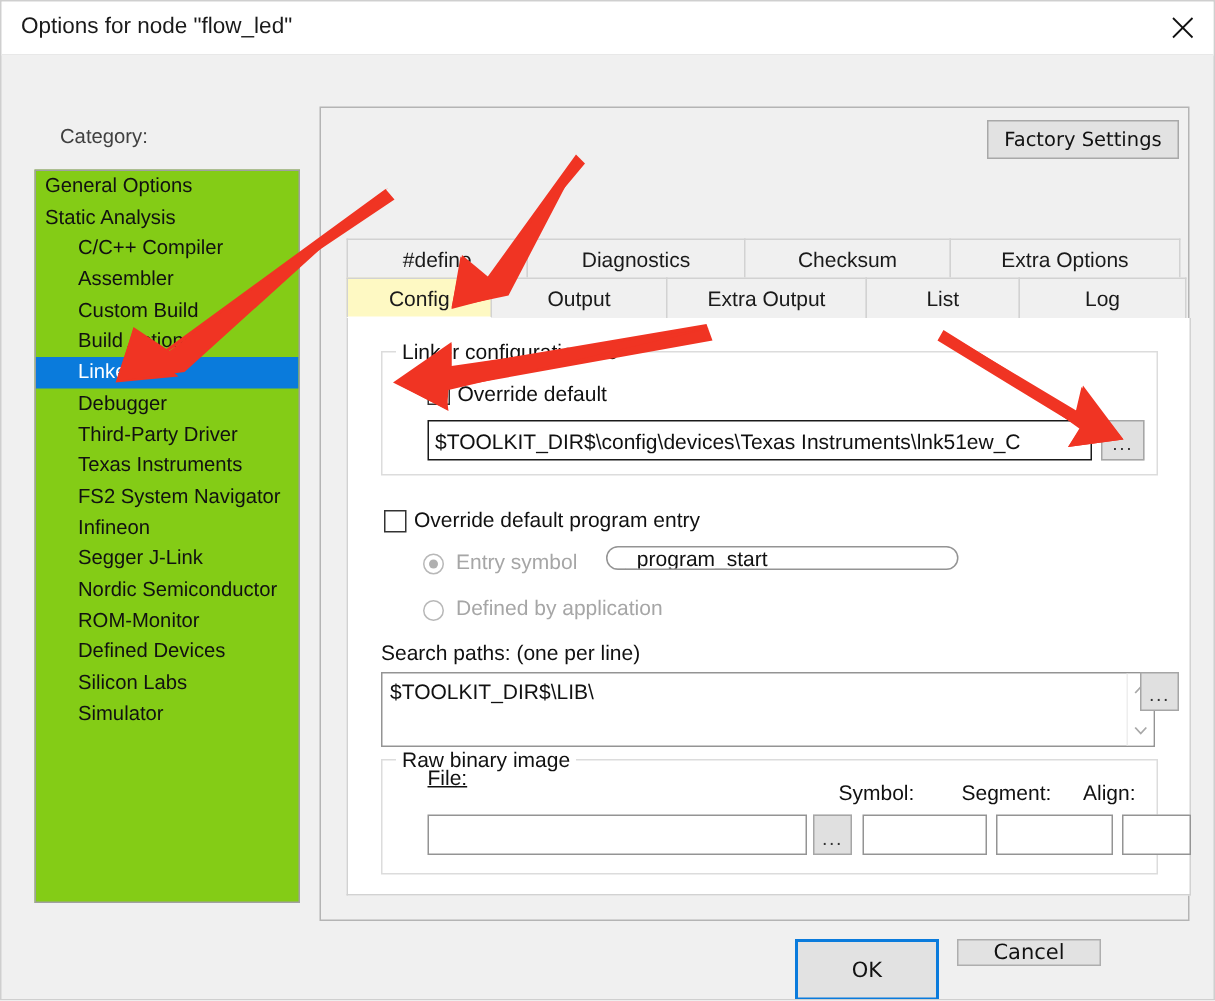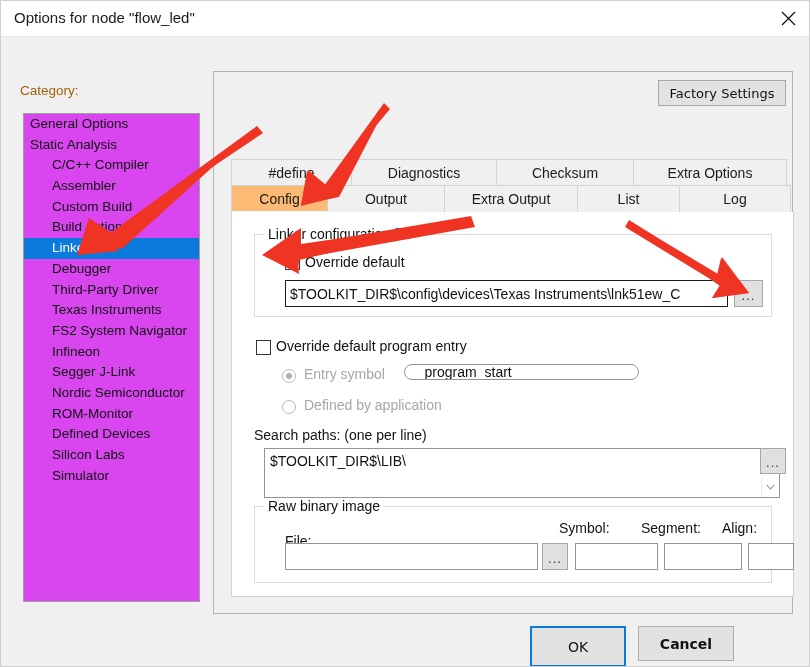--- a/index.html
+++ b/index.html
@@ -44,30 +44,30 @@
     display: flex;
     align-items: center;
     justify-content: center;
     cursor: pointer;
   }
   .close-btn svg { display: block; }
 
   
   .cat-label {
     position: absolute;
-    left: 19px; top: 82px;
+    left: 39px; top: 82px;
     font-size: 13.5px;
-    color: #a16207;
+    color: #404040;
   }
   .cat-box {
     position: absolute;
     left: 22px; top: 112px;
     width: 177px;
     height: 489px;
-    background: #d946ef;
+    background: #84cc16;
     border: 1px solid #a0a0a0;
     box-sizing: border-box;
     overflow: hidden;
   }
   .cat-item {
     height: 20.7px;
     line-height: 20.7px;
     font-size: 13.5px;
     color: #111;
     padding-left: 6px;
@@ -125,21 +125,21 @@
     color: #1a1a1a;
     display: flex;
     align-items: center;
     justify-content: center;
     cursor: pointer;
     margin-right: -1px;
     white-space: nowrap;
   }
   .tabrow2 .tab { height: 27px; }
   .tab.active {
-    background: #fdba74;
+    background: #fef9c3;
     border-color: #d2d2d2;
     border-bottom: 1px solid #ffffff;
     position: relative;
     z-index: 4;
   }
 
   
   .tabpage {
     position: absolute;
     left: 17px; top: 140px;
@@ -377,57 +377,57 @@
         <span class="dot"></span>
       </div>
       <div class="lbl dim" style="left:72px; top:154px;text-align:center;">Entry symbol</div>
       <div class="tinput thin" style="left:172px; top:152px; width:235px; height:16px;border-radius:12px;">__program_start</div>
 
       <div class="rdo" style="left:50px; top:188px;"></div>
       <div class="lbl dim" style="left:72px; top:185px;">Defined by application</div>
 
       <div class="lbl" style="left:22px; top:215px;">Search paths:  (one per line)</div>
 
-      <div class="tarea" style="left:32px; top:236px; width:516px; height:50px;padding-left:36px;">
+      <div class="tarea" style="left:22px; top:236px; width:516px; height:50px;padding-left:36px;">
         <div class="tarea-text">$TOOLKIT_DIR$\LIB\</div>
         <div class="tarea-scroll">
           <div class="sc-arrow up">
             <svg width="9" height="6" viewBox="0 0 9 6">
               <polyline points="0.8,5 4.5,1 8.2,5" fill="none" stroke="#a8a8a8" stroke-width="1.2"></polyline>
             </svg>
           </div>
           <div class="sc-arrow down">
             <svg width="9" height="6" viewBox="0 0 9 6">
               <polyline points="0.8,1 4.5,5 8.2,1" fill="none" stroke="#a8a8a8" stroke-width="1.2"></polyline>
             </svg>
           </div>
         </div>
       </div>
       <div class="dots-btn" style="left:528px; top:236px; width:26px; height:26px;">...</div>
 
       <div class="groupbox" style="left:22px; top:294px; width:518px; height:77px;">
         <div class="group-title">Raw binary image</div>
 
-        <div class="lbl" style="left:30px; top:26px;text-decoration:underline;">File:</div>
+        <div class="lbl" style="left:30px; top:3px;text-decoration:underline;">File:</div>
         <div class="lbl" style="left:304px; top:13px;">Symbol:</div>
         <div class="lbl" style="left:386px; top:13px;">Segment:</div>
         <div class="lbl" style="left:467px; top:13px;">Align:</div>
 
         <div class="tinput thin" style="left:30px; top:36px; width:253px; height:27px;"></div>
         <div class="dots-btn" style="left:287px; top:36px; width:26px; height:27px;">...</div>
         <div class="tinput thin" style="left:320px; top:36px; width:83px; height:27px;"></div>
         <div class="tinput thin" style="left:409px; top:36px; width:78px; height:27px;"></div>
         <div class="tinput thin" style="left:493px; top:36px; width:46px; height:27px;"></div>
       </div>
 
     </div>
   </div>
 
   <div class="btn default" style="left:529px; top:625px; width:96px; height:41px;">OK</div>
-  <div class="btn normal" style="left:637px; top:625px; width:96px; height:35px;font-weight:bold;">Cancel</div>
+  <div class="btn normal" style="left:637px; top:625px; width:96px; height:18px;">Cancel</div>
 
   <svg class="arrows" viewBox="0 0 810 667">
 
     <g>
       <polygon points="256,125 108,233 88,218 76,254 118,250 104,238 262,132" fill="#f03423"></polygon>
       <polygon points="258,124 122,247 77,253 88,217 112,233" fill="#f03423"></polygon>
     </g>
 
     <g>
       <polygon points="383,102 323,185 306,170 300,205 338,195 322,188 389,108" fill="#f03423"></polygon>

